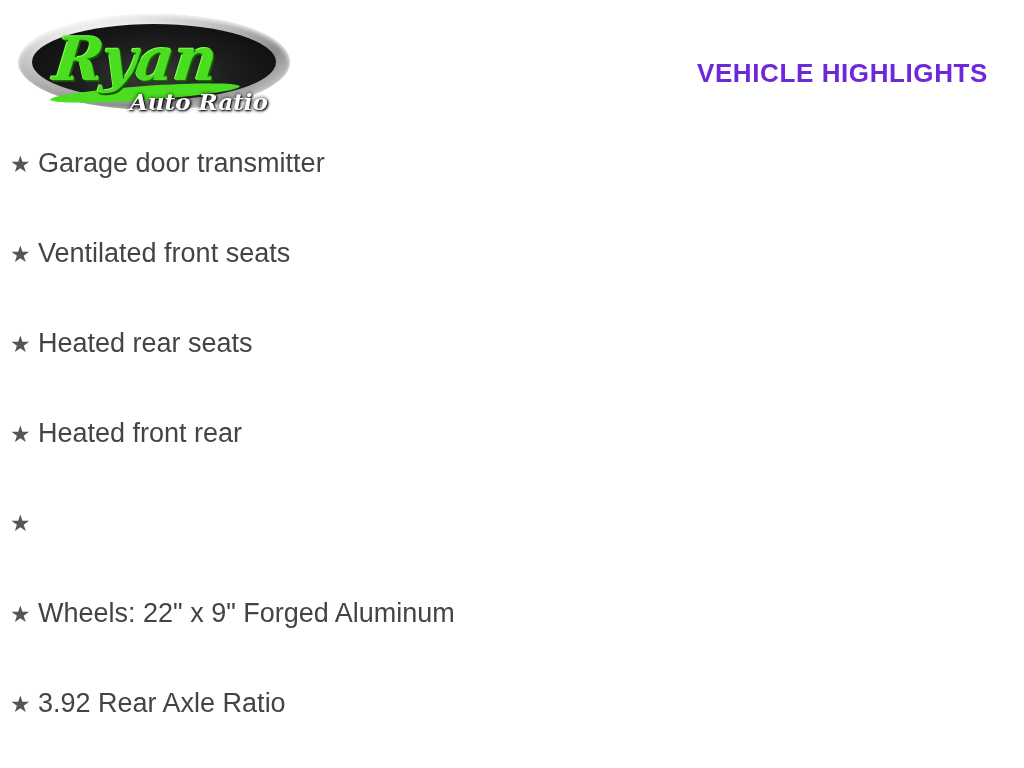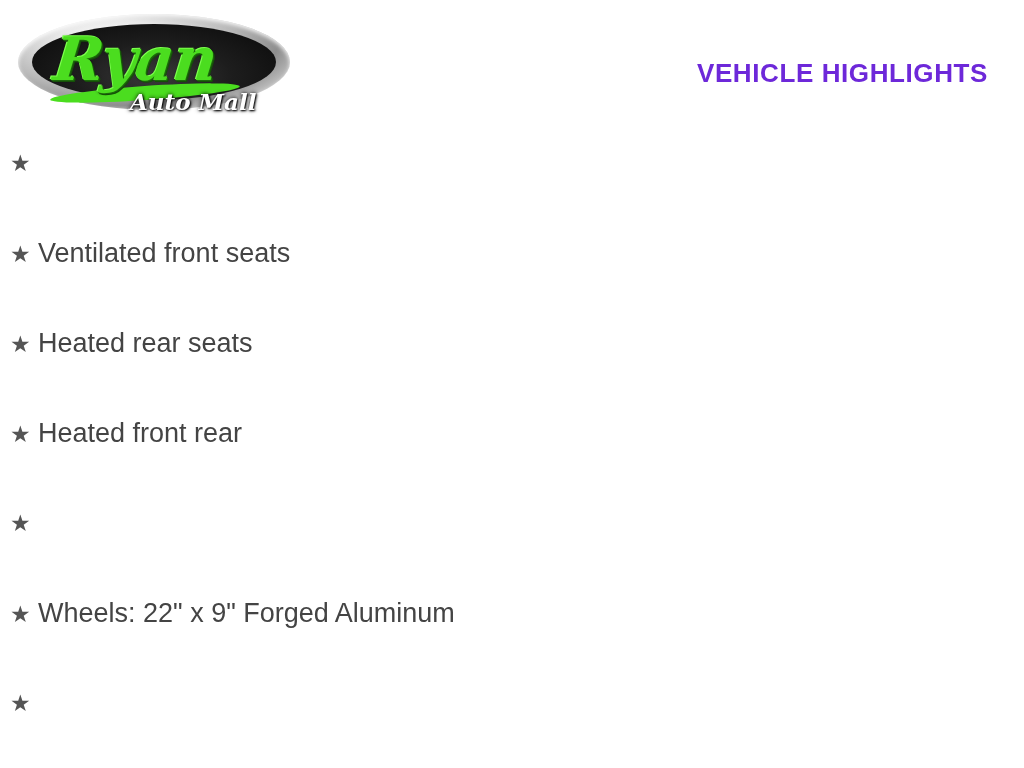--- a/index.html
+++ b/index.html
@@ -148,30 +148,31 @@
 
 <div class="page">
 
   <div class="header">
 
     <div class="logo">
       <div class="logo-ellipse-outer"></div>
       <div class="logo-ellipse-inner"></div>
       <div class="logo-swoosh"></div>
       <div class="logo-ryan">Ryan</div>
-      <div class="logo-automall">Auto Mall</div>
+      <div class="logo-automall">Auto Ratio</div>
     </div>
 
     <div class="header-title">VEHICLE HIGHLIGHTS</div>
   </div>
 
   <div class="highlights">
 
     <div class="highlight-row">
       <span class="bullet-star">★</span>
+      <span class="highlight-text">Garage door transmitter</span>
     </div>
 
     <div class="highlight-row">
       <span class="bullet-star">★</span>
       <span class="highlight-text">Ventilated front seats</span>
     </div>
 
     <div class="highlight-row">
       <span class="bullet-star">★</span>
       <span class="highlight-text">Heated rear seats</span>
@@ -186,16 +187,17 @@
       <span class="bullet-star">★</span>
     </div>
 
     <div class="highlight-row">
       <span class="bullet-star">★</span>
       <span class="highlight-text">Wheels: 22" x 9" Forged Aluminum</span>
     </div>
 
     <div class="highlight-row">
       <span class="bullet-star">★</span>
+      <span class="highlight-text">3.92 Rear Axle Ratio</span>
     </div>
 
   </div>
 </div>
 
 </body></html>

